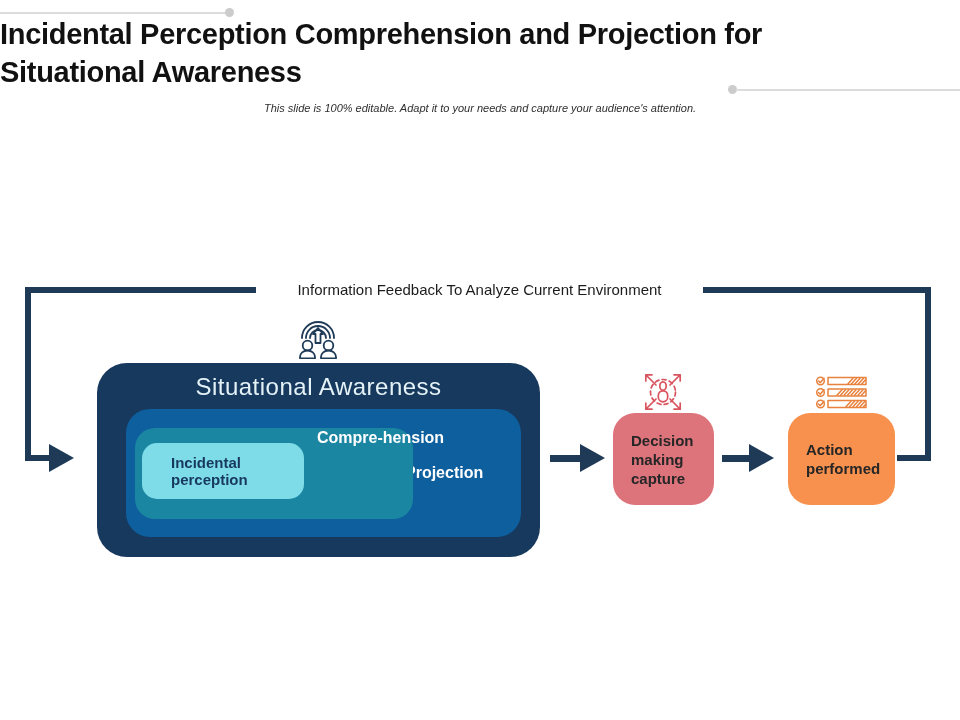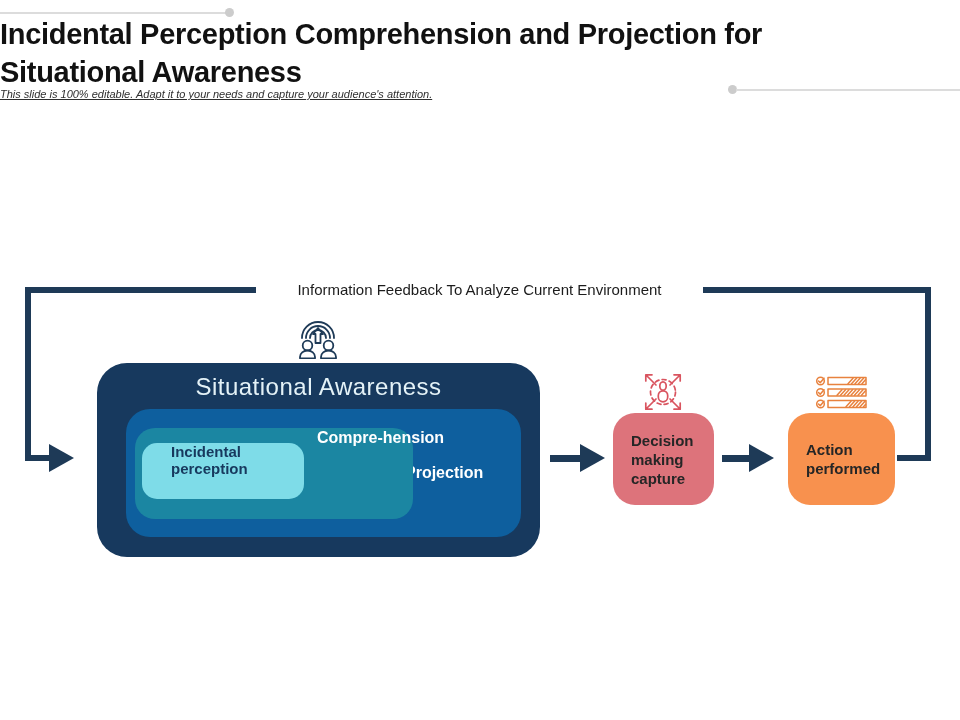--- a/index.html
+++ b/index.html
@@ -16,42 +16,42 @@
   .abs{position:absolute;}
 
   
   .decor-line{background:#dcdcdc;height:2px;}
   .decor-dot{width:9px;height:9px;border-radius:50%;background:var(--decor-gray);}
 
   
   .title{left:0;right:0;top:15px;text-align:left;color:var(--title-text);
          font-weight:bold;font-size:29px;line-height:38px;letter-spacing:-0.3px;}
   .title div{white-space:nowrap;}
-  .subtitle{left:0;right:0;top:88px;font-style:italic;
-            font-size:11px;color:#2e2e2e;text-decoration:underline;}
+  .subtitle{left:0;right:0;top:102px;text-align:center;font-style:italic;
+            font-size:11px;color:#2e2e2e;}
 
   
   .navy-seg{background:var(--line-navy);}
   .feedback-label{left:256px;top:281px;width:447px;text-align:center;
                   font-weight:normal;font-size:15px;color:#1c1c1c;}
   .tri-right{width:0;height:0;border-top:14px solid transparent;
              border-bottom:14px solid transparent;
              border-left:25px solid var(--line-navy);}
 
   
   .sa-box{left:97px;top:363px;width:443px;height:194px;border-radius:30px;
           background:var(--sa-box);}
   .sa-title{left:0;right:0;top:10px;text-align:center;color:#e4f2f7;
             font-size:24px;font-weight:400;letter-spacing:0.5px;}
   .proj-box{left:126px;top:409px;width:395px;height:128px;border-radius:24px;
             background:var(--projection-box);}
   .comp-box{left:135px;top:428px;width:278px;height:91px;border-radius:20px;
             background:var(--comprehension-box);}
   .inc-box{left:142px;top:443px;width:162px;height:56px;border-radius:15px;
-           background:var(--incidental-box);display:flex;align-items:flex-start;
+           background:var(--incidental-box);display:flex;align-items:center;
            justify-content:center;}
   .inc-label{width:104px;text-align:left;font-weight:bold;font-size:15px;
              line-height:17px;color:#17395e;}
   .comp-label{left:182px;top:0;height:100%;display:flex;flex-direction:row;
               justify-content:center;color:#ffffff;font-weight:bold;
               font-size:16px;line-height:19px;}
   .proj-label{left:279px;top:0;height:100%;display:flex;align-items:center;
               color:#ffffff;font-weight:bold;font-size:16px;}
 
   

